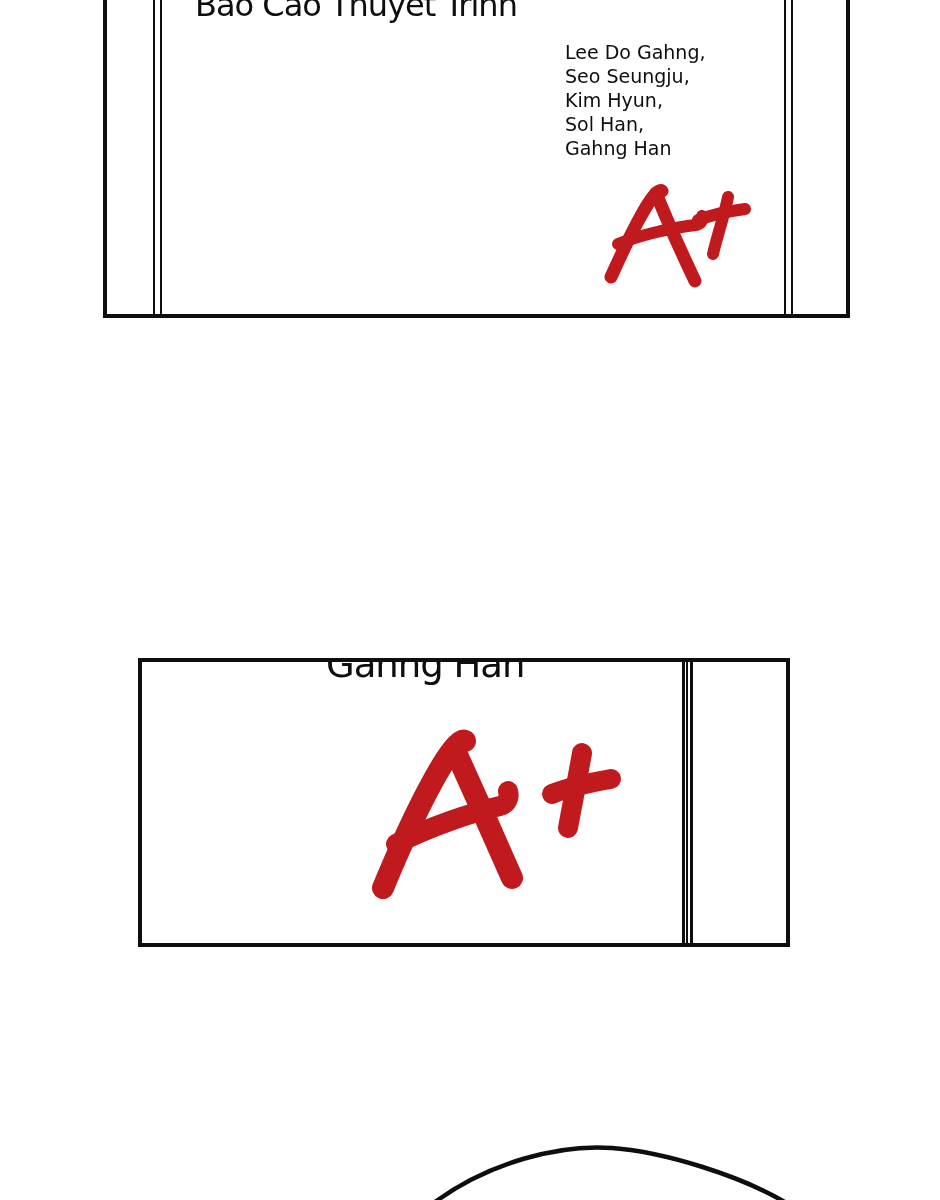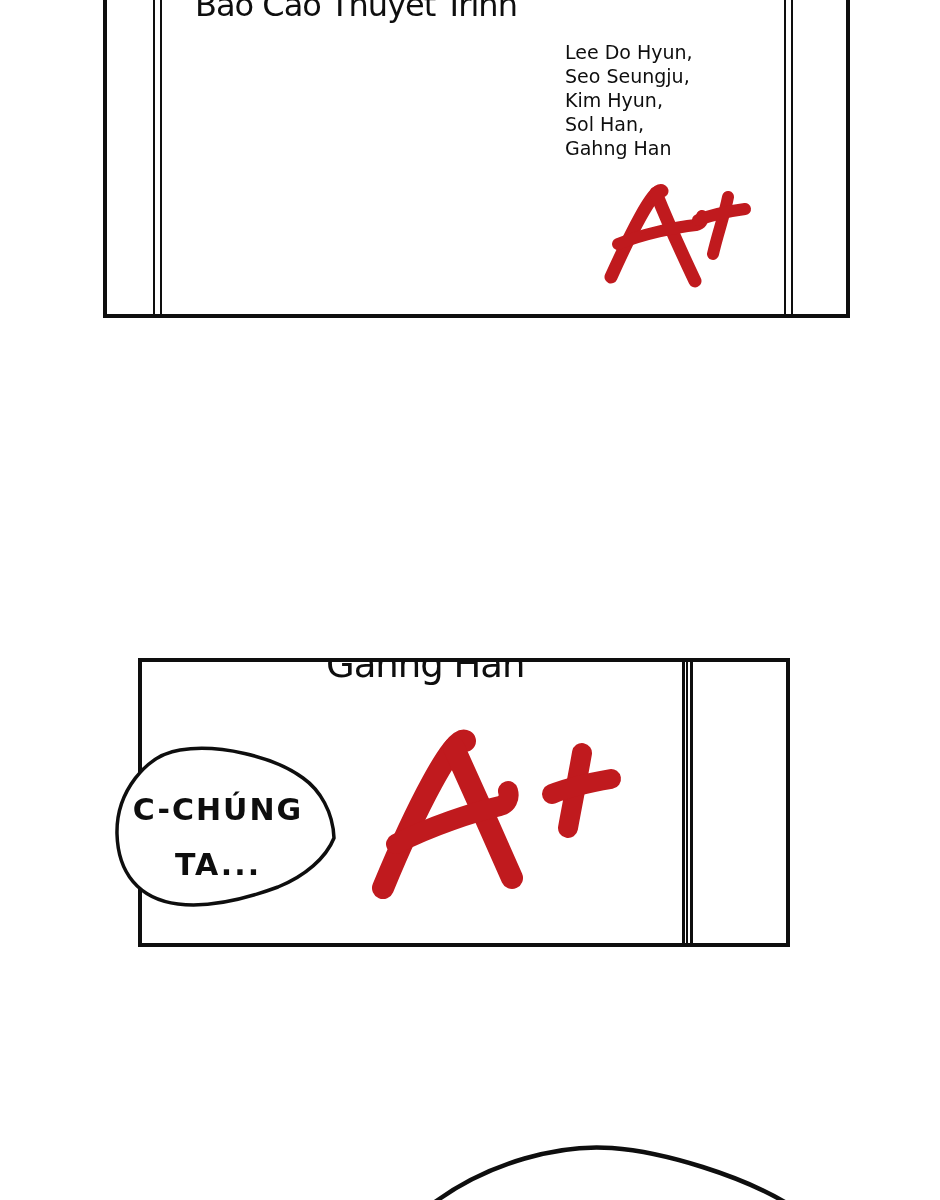--- a/index.html
+++ b/index.html
@@ -89,21 +89,21 @@
 <div class="stage">
 
   <section class="panel panel-report">
     <div class="inner">
       <div class="page-edge left"></div>
       <div class="page-edge right"></div>
 
       <h1 class="report-title">Báo Cáo Thuyết Trình</h1>
 
       <div class="authors">
-        <div>Lee Do Hyun,</div>
+        <div>Lee Do Gahng,</div>
         <div>Seo Seungju,</div>
         <div>Kim Hyun,</div>
         <div>Sol Han,</div>
         <div>Gahng Han</div>
       </div>
 
       <svg class="grade-svg grade-small" viewBox="0 0 160 112" aria-hidden="true">
         <path class="red-stroke" stroke-width="13" d="M 64,11 C 56,6 32,55 13,97"></path>
         <path class="red-stroke" stroke-width="13" d="M 58,13 C 68,38 88,82 97,101"></path>
         <path class="red-stroke" stroke-width="12" d="M 20,64 C 45,54 78,47 98,45 C 103,44 105,41 104,36"></path>
@@ -124,33 +124,18 @@
         <path class="red-stroke" stroke-width="22" d="M 99,13 C 88,7 50,80 17,160"></path>
         <path class="red-stroke" stroke-width="22" d="M 88,20 C 104,55 132,118 146,150"></path>
         <path class="red-stroke" stroke-width="20" d="M 30,116 C 65,98 108,84 134,78 C 141,76 144,70 142,63"></path>
         <path class="red-stroke" stroke-width="20" d="M 216,25 C 212,48 206,78 202,100"></path>
         <path class="red-stroke" stroke-width="20" d="M 186,66 C 203,59 227,54 245,51"></path>
       </svg>
       <span class="sr">A+</span>
     </div>
   </section>
 
-  <div class="bubble">
-    <svg viewBox="0 0 248 176" aria-hidden="true">
-      <path d="M 82,10
-               C 120,4 175,16 205,38
-               C 222,50 235,72 236,98
-               C 228,118 207,136 180,147
-               C 150,158 112,168 80,164
-               C 40,159 20,132 19,94
-               C 18,52 48,15 82,10 Z" fill="#ffffff" stroke="var(--ink)" stroke-width="3.5"></path>
-    </svg>
-    <div class="bubble-text">
-      <div class="bubble-line1">C-CHÚNG</div>
-      <div class="bubble-line2">TA...</div>
-    </div>
-  </div>
 
   <svg class="head-curve" viewBox="0 0 390 64" aria-hidden="true">
     <path d="M 15,62 C 70,22 140,4 192,8 C 245,12 322,36 368,64" fill="none" stroke="var(--ink)" stroke-width="4.5" stroke-linecap="round"></path>
   </svg>
 
 </div>
 
 </body></html>

